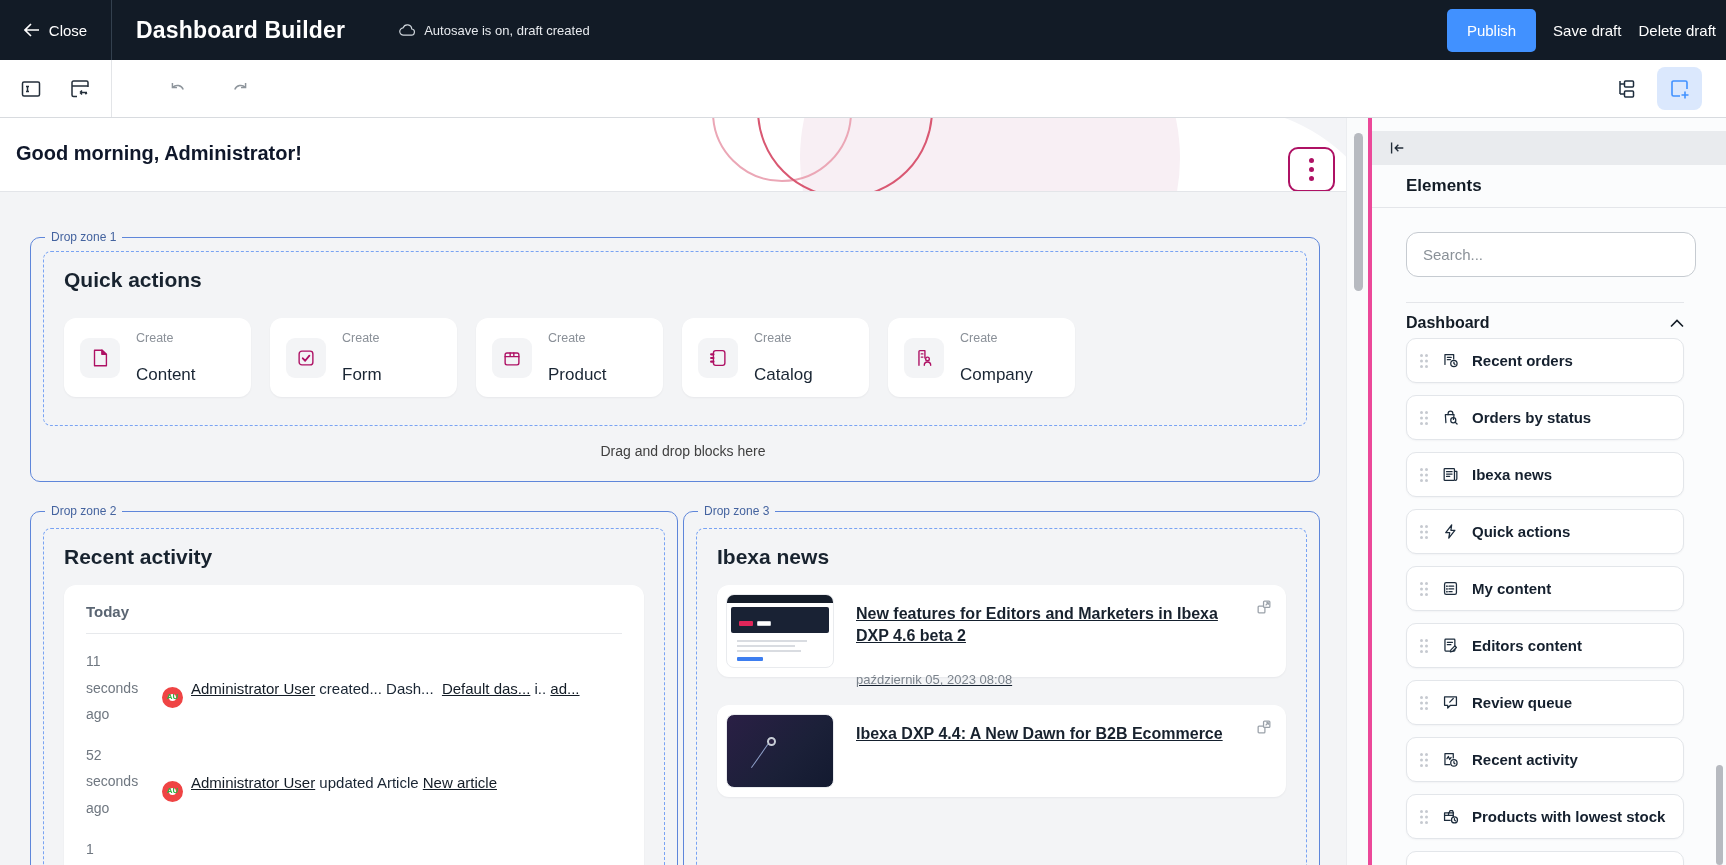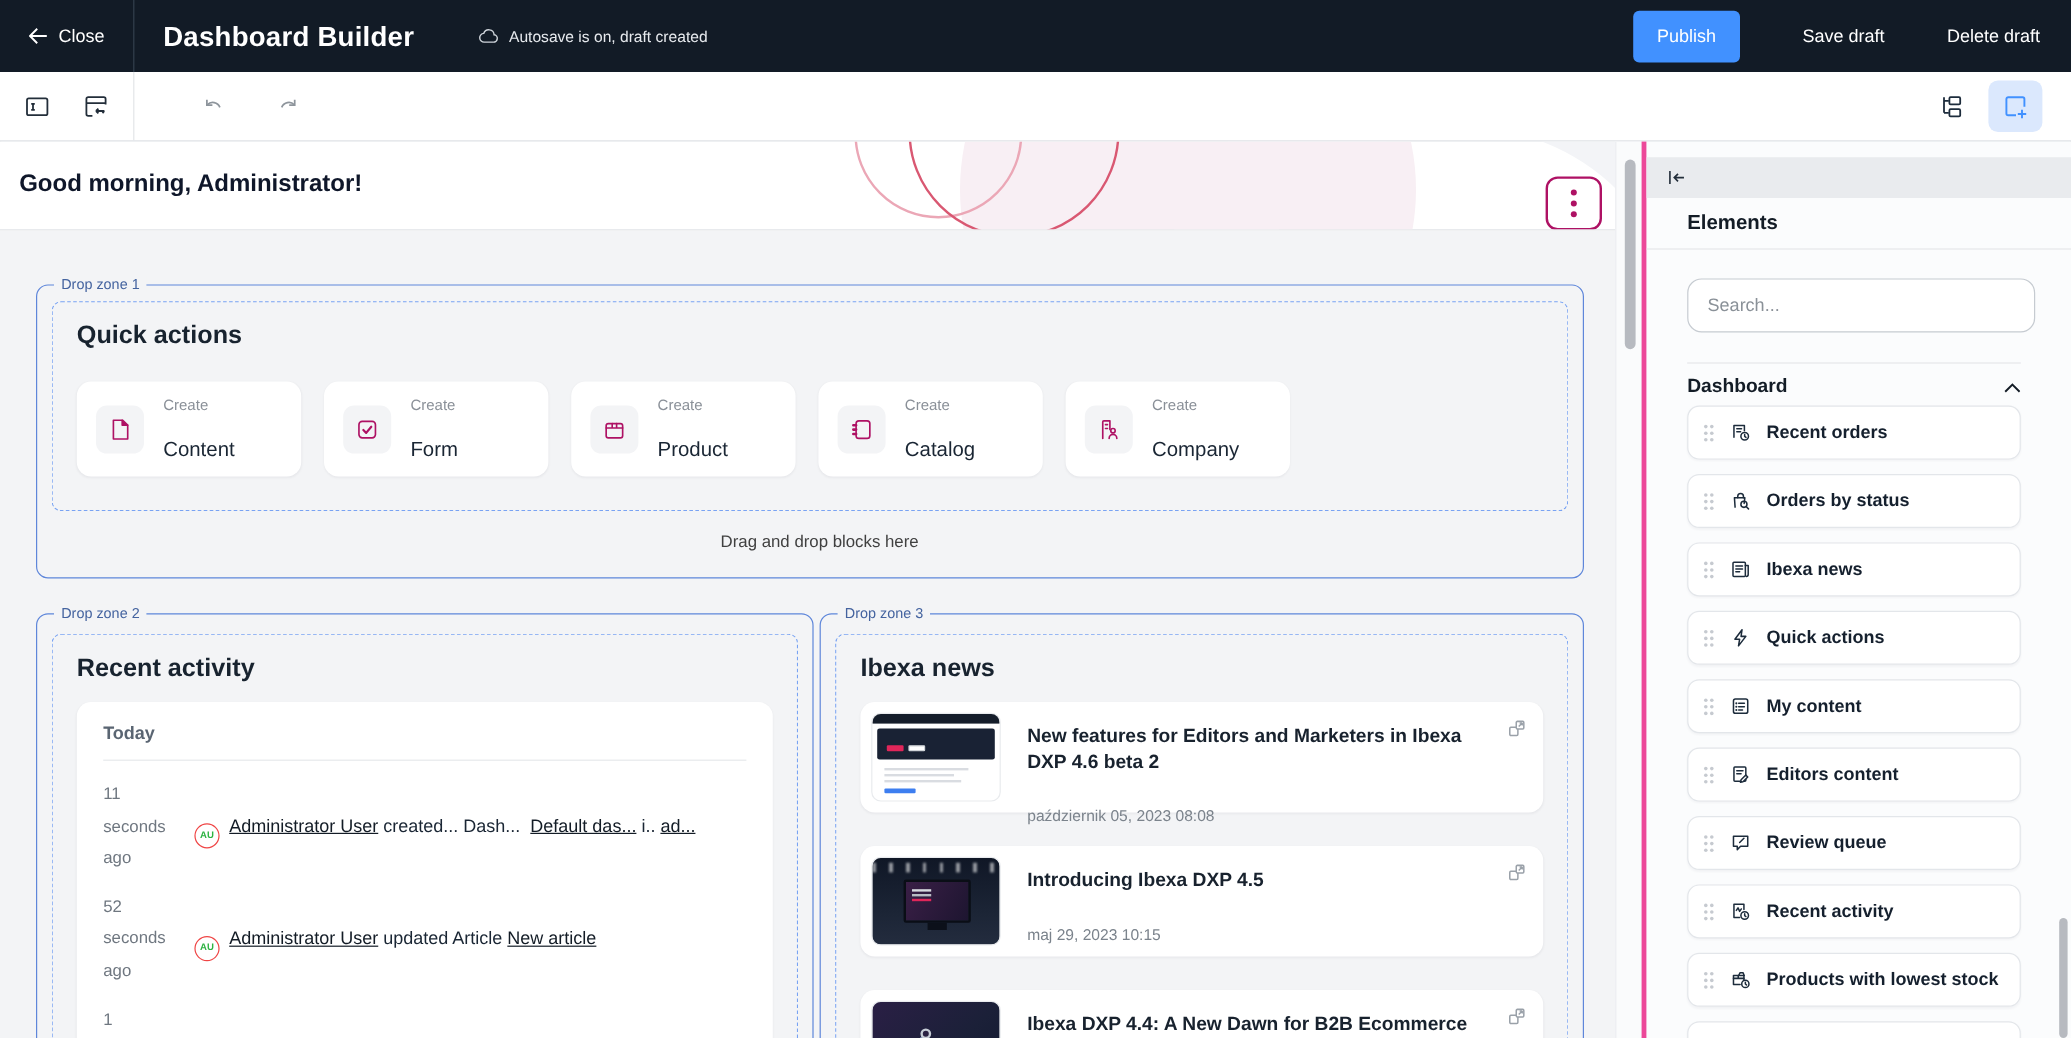--- a/index.html
+++ b/index.html
@@ -8,21 +8,21 @@
     font-family:"Liberation Sans","DejaVu Sans",sans-serif;
     background:#f3f4f6; position:relative;
     box-shadow: inset 0 0 0 1px #c8ccd2;
     color:#15202e;
   }
   
   .topbar{position:absolute;left:0;top:0;right:0;height:60px;background:#121b26;display:flex;align-items:center;color:#fff;}
   .close-box{width:112px;height:60px;display:flex;align-items:center;justify-content:center;gap:9px;border-right:1px solid #33404e;cursor:pointer;font-size:15px;}
   .tb-title{font-size:23px;font-weight:700;margin-left:24px;letter-spacing:.2px;}
   .autosave{display:flex;align-items:center;gap:8px;margin-left:54px;font-size:13px;color:#e7eaee;}
-  .tb-right{margin-left:auto;display:flex;align-items:center;gap:52px;padding-right:26px;}
+  .tb-right{margin-left:auto;display:flex;align-items:center;gap:17px;padding-right:10px;}
   .publish-btn{background:#4191ff;color:#fff;border:none;border-radius:5px;height:43px;padding:0 20px;font-size:15px;font-family:inherit;cursor:pointer;}
   .tb-link{font-size:15px;color:#fff;cursor:pointer;}
   
   .toolbar{position:absolute;left:0;top:60px;right:0;height:58px;background:#fff;border-bottom:1px solid #d8dbdf;display:flex;align-items:center;}
   .tool-left{width:112px;height:100%;border-right:1px solid #e3e5e8;display:flex;align-items:center;justify-content:space-evenly;}
   .icon-btn{width:34px;height:34px;display:flex;align-items:center;justify-content:center;border-radius:6px;cursor:pointer;color:#232e3a;}
   .icon-btn.gray{color:#8e959c;}
   .undo-redo{display:flex;gap:30px;margin-left:48px;}
   .tool-right{margin-left:auto;display:flex;align-items:center;gap:14px;padding-right:24px;}
   .icon-btn.active{background:#dbe8fd;width:45px;height:43px;border-radius:8px;color:#4191ff;}
@@ -58,24 +58,24 @@
   #zone2{left:30px;top:393px;width:648px;height:486px;}
   #zone3{left:683px;top:393px;width:637px;height:486px;}
   #zone2 .zone-dashed,#zone3 .zone-dashed{top:16px;height:460px;}
   
   .act-card{background:#fff;border-radius:12px;margin-top:16px;padding:18px 22px;height:330px;box-shadow:0 1px 2px rgba(16,24,40,.05);}
   .act-group{font-size:15px;font-weight:700;color:#5a6572;}
   .act-card hr{border:none;border-top:1px solid #e7e9ec;margin:13px 0 8px;}
   .act-row{display:flex;gap:20px;margin-top:13px;}
   .act-time{width:56px;flex:none;font-size:14px;color:#6f7780;line-height:1.9;padding-top:1px;}
   .act-body{font-size:15px;color:#1a2634;line-height:1.85;padding-top:28px;}
-  .act-body .avatar{display:inline-flex;width:21px;height:21px;border:1px solid #ef4444;border-radius:50%;color:#2eb343;font-size:8px;font-weight:700;align-items:center;justify-content:center;margin-right:8px;vertical-align:-5px;background:#fff;}
+  .act-body .avatar{display:inline-flex;width:21px;height:21px;border:7px solid #ef4444;border-radius:50%;color:#2eb343;font-size:8px;font-weight:700;align-items:center;justify-content:center;margin-right:8px;vertical-align:-5px;background:#fff;}
   .act-body a{color:#131c26;text-decoration:underline;cursor:pointer;}
   
-  .news-card{position:relative;background:#fff;border-radius:12px;margin-top:16px;height:92px;padding:9px;display:flex;gap:22px;box-shadow:0 1px 2px rgba(16,24,40,.05);cursor:pointer;}
+  .news-card{position:relative;background:#fff;border-radius:12px;margin-top:16px;height:92px;padding:9px;display:flex;gap:22px;box-shadow:0 1px 2px rgba(16,24,40,.05);cursor:pointer;text-decoration:underline;}
   .news-card + .news-card{margin-top:28px;}
   .news-thumb{width:108px;height:74px;border-radius:8px;flex:none;position:relative;overflow:hidden;border:1px solid #e9ebee;}
   .news-txt{padding-top:9px;padding-right:40px;}
   .news-title{font-size:16px;font-weight:700;color:#18222e;line-height:1.35;}
   .news-date{font-size:13px;color:#7b838c;margin-top:26px;}
   .news-expand{position:absolute;top:13px;right:13px;color:#9aa1a9;cursor:pointer;}
   
   .thumb-1{background:#fff;}
   .thumb-1 .bar{position:absolute;left:0;top:0;right:0;height:8px;background:#151d2a;}
   .thumb-1 .hero{position:absolute;left:4px;top:12px;right:4px;height:26px;background:#192234;border-radius:2px;}
@@ -340,40 +340,20 @@
     </span>
     <span class="news-expand">
       <svg width="18" height="18" viewBox="0 0 20 20" fill="none" stroke="currentColor" stroke-width="1.4">
                 <rect x="3.5" y="9" width="7.5" height="7.5" rx="1"></rect>
                 <rect x="9.5" y="3.5" width="7" height="7" rx="1" fill="#fff"></rect>
                 <path d="M11.8 8.2l3.2-3.2M15 5h-2.4M15 5v2.4"></path>
               </svg>
     </span>
   </div>
 
-  <div class="news-card">
-    <span class="news-thumb thumb-2">
-              <span class="glow"></span>
-              <span class="mon">
-                <i></i>
-              </span>
-              <span class="stand"></span>
-            </span>
-    <span class="news-txt">
-      <div class="news-title">Introducing Ibexa DXP 4.5</div>
-      <div class="news-date">maj 29, 2023 10:15</div>
-    </span>
-    <span class="news-expand">
-      <svg width="18" height="18" viewBox="0 0 20 20" fill="none" stroke="currentColor" stroke-width="1.4">
-                <rect x="3.5" y="9" width="7.5" height="7.5" rx="1"></rect>
-                <rect x="9.5" y="3.5" width="7" height="7" rx="1" fill="#fff"></rect>
-                <path d="M11.8 8.2l3.2-3.2M15 5h-2.4M15 5v2.4"></path>
-              </svg>
-    </span>
-  </div>
 
   <div class="news-card">
     <span class="news-thumb thumb-3">
               <span class="line"></span>
               <span class="dot"></span>
             </span>
     <span class="news-txt">
       <div class="news-title">Ibexa DXP 4.4: A New Dawn for B2B Ecommerce</div>
       <div class="news-date"></div>
     </span>

